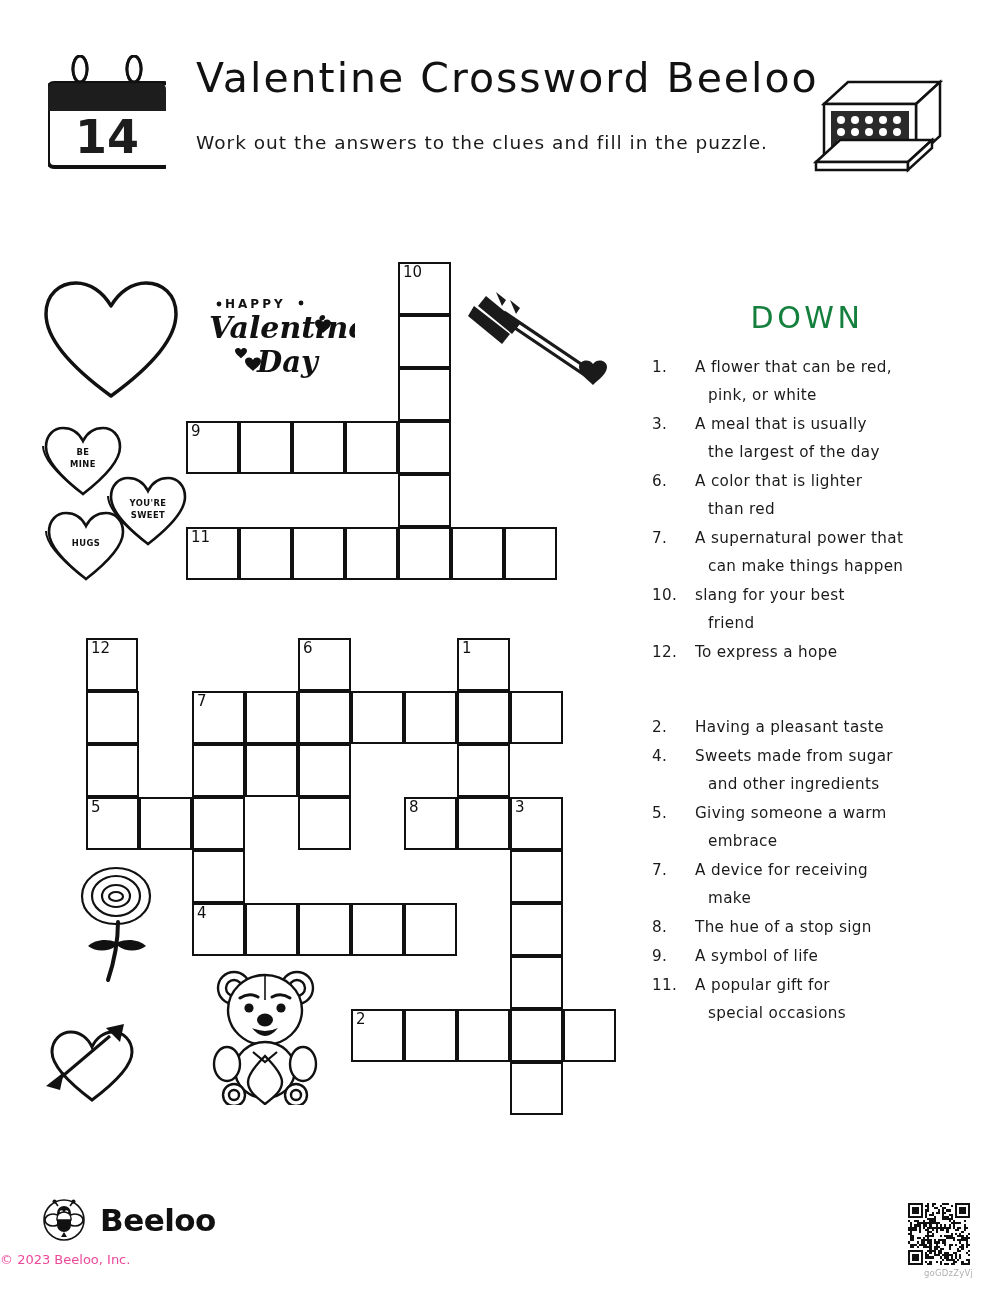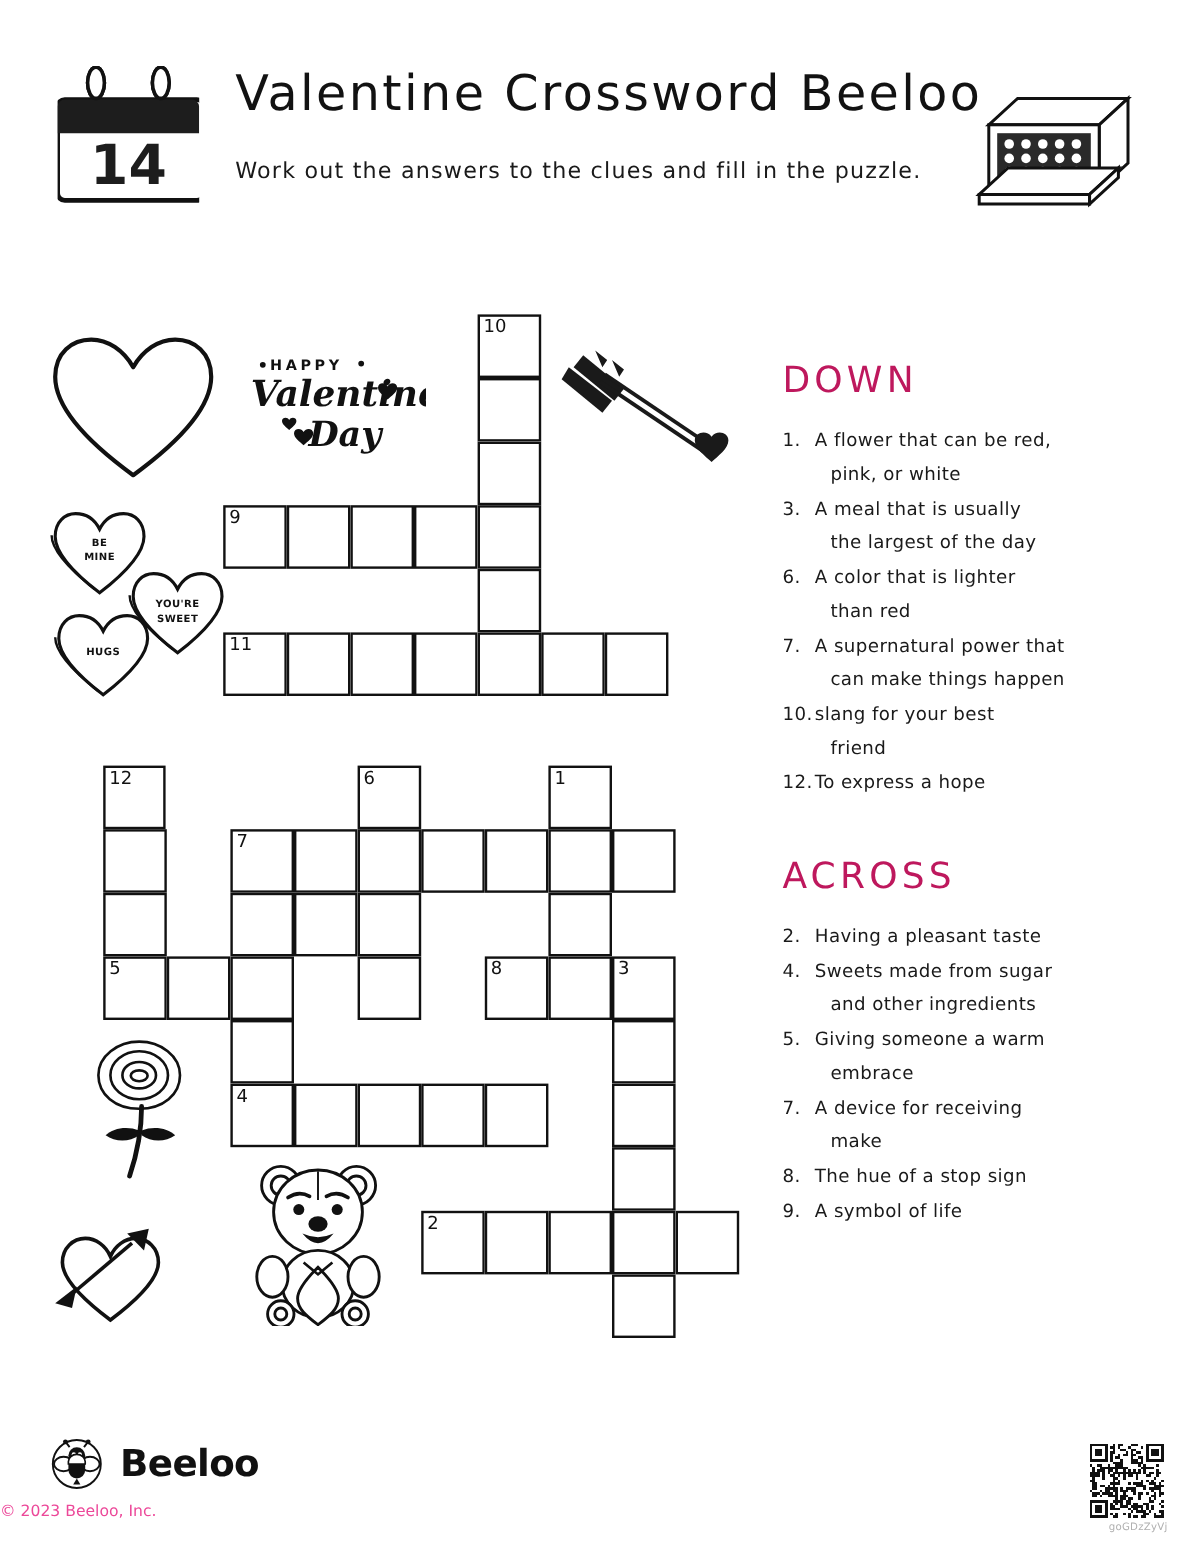--- a/index.html
+++ b/index.html
@@ -81,23 +81,24 @@
   
   #clues {
     position: absolute;
     left: 652px; top: 300px;
     width: 310px;
   }
   .clue-heading {
     font-family: "DejaVu Sans", sans-serif;
     font-size: 30px;
     letter-spacing: 3.5px;
-    color: #be185d;
+    color: #15803d;
     margin: 0 0 18px 0;
     font-weight: 400;
+    text-align: center;
   }
   #across-block { margin-top: 47px; }
   .clue-list {
     list-style: none;
     margin: 0;
     padding: 0;
   }
   .clue-item {
     display: flex;
     font-family: "DejaVu Sans", sans-serif;
@@ -108,20 +109,21 @@
     margin-bottom: 1px;
   }
   .clue-num {
     flex: 0 0 auto;
     width: 27px;
     text-align: left;
   }
   .clue-text {
     flex: 1 1 auto;
     text-indent: 0;
+    margin-left: 16px;
   }
   .clue-text .wrap2 { display: block; padding-left: 13px; }
 
   
   .deco { position: absolute; }
   #heart-outline  { left: 40px;  top: 278px; width: 142px; height: 125px; }
   #happy-valentine-lettering { left: 205px; top: 288px; width: 150px; height: 95px; }
   #arrow-icon     { left: 466px; top: 290px; width: 155px; height: 105px; }
   #candy-hearts   { left: 38px;  top: 422px; width: 155px; height: 165px; }
   #rose-icon      { left: 72px;  top: 862px; width: 92px;  height: 125px; }
@@ -425,21 +427,20 @@
           <span class="clue-num">10.</span>
           <span class="clue-text">slang for your best<span class="wrap2">friend</span></span>
         </li>
         <li class="clue-item">
           <span class="clue-num">12.</span>
           <span class="clue-text">To express a hope</span>
         </li>
       </ul>
   </div>
   <div id="across-block">
-    <h2 class="clue-heading">ACROSS</h2>
     <ul class="clue-list" id="across-list">
         <li class="clue-item">
           <span class="clue-num">2.</span>
           <span class="clue-text">Having a pleasant taste</span>
         </li>
         <li class="clue-item">
           <span class="clue-num">4.</span>
           <span class="clue-text">Sweets made from sugar<span class="wrap2">and other ingredients</span></span>
         </li>
         <li class="clue-item">
@@ -450,20 +451,24 @@
           <span class="clue-num">7.</span>
           <span class="clue-text">A device for receiving<span class="wrap2">make</span></span>
         </li>
         <li class="clue-item">
           <span class="clue-num">8.</span>
           <span class="clue-text">The hue of a stop sign</span>
         </li>
         <li class="clue-item">
           <span class="clue-num">9.</span>
           <span class="clue-text">A symbol of life</span>
+        </li>
+        <li class="clue-item">
+          <span class="clue-num">11.</span>
+          <span class="clue-text">A popular gift for<span class="wrap2">special occasions</span></span>
         </li>
       </ul>
   </div>
 </div>
 
 <div id="footer">
   <div id="brand">
     <svg width="44" height="44" viewBox="0 0 44 44">
       <circle cx="22" cy="22" r="20" fill="#fff" stroke="#111" stroke-width="1.6"></circle>
       <ellipse cx="11" cy="22" rx="8" ry="6" fill="#fff" stroke="#111" stroke-width="1.6"></ellipse>

